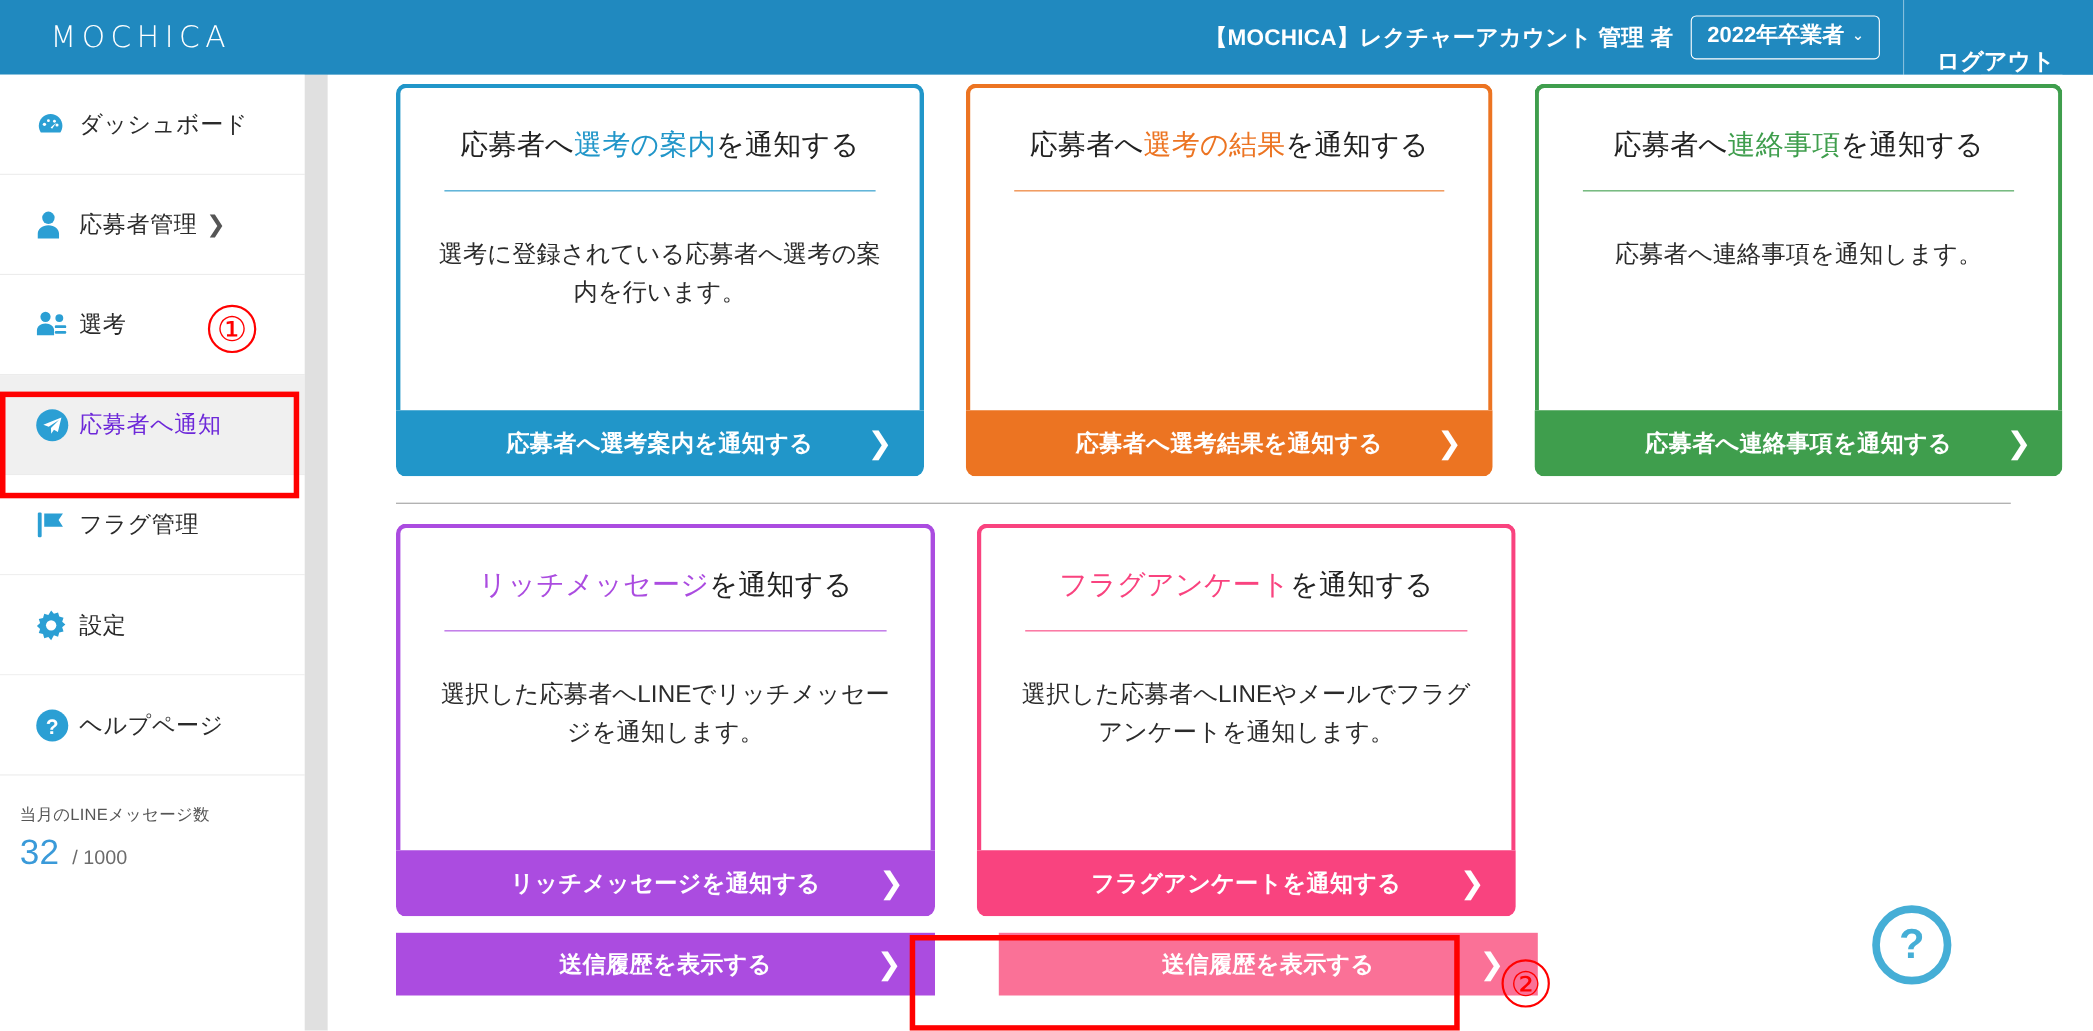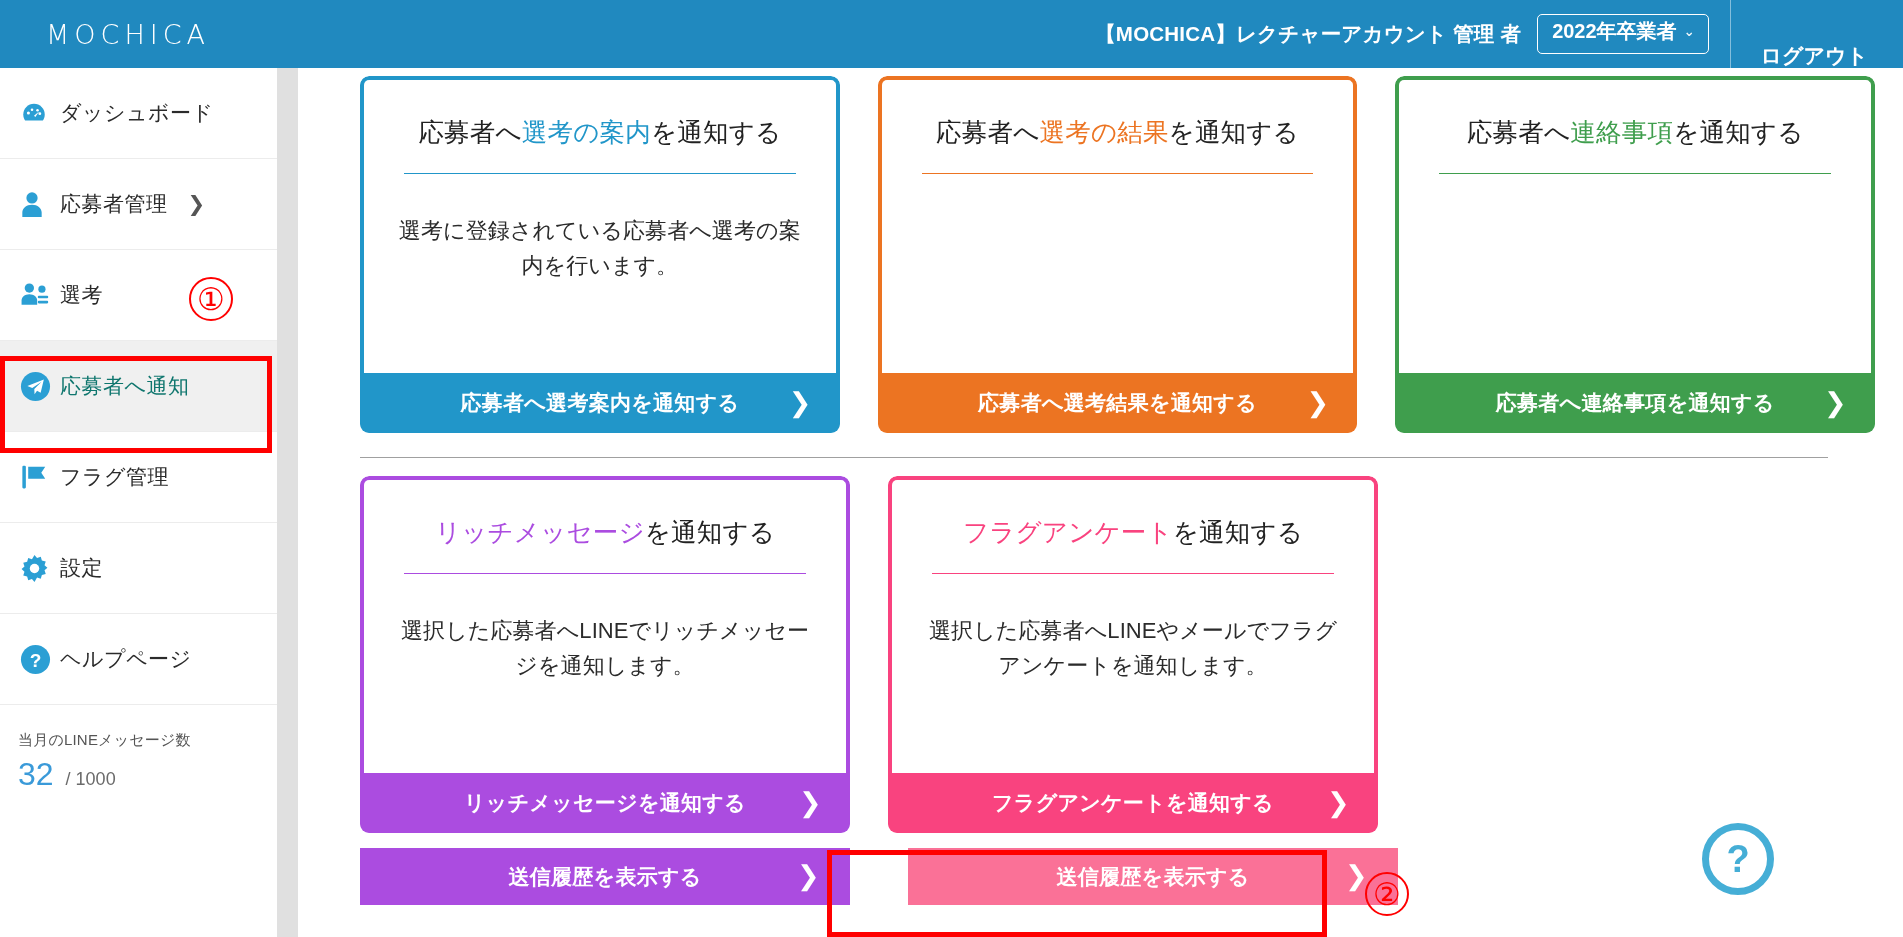--- a/index.html
+++ b/index.html
@@ -71,39 +71,39 @@
   .sidebar {
     position: absolute; top: 68px; left: 0;
     width: 277px; height: 869px;
     background: #ffffff;
     border-right: 0;
   }
   .nav-item {
     position: relative;
     height: 91px;
     display: flex; align-items: center;
-    padding-left: 20px;
+    padding-left: 32px;
     border-bottom: 1px solid #ececec;
     cursor: pointer;
     background: #ffffff;
   }
   .nav-item.active { background: #f0f0f0; }
   .nav-ico {
     width: 40px; min-width: 40px;
     display: flex; align-items: center; justify-content: flex-start;
     color: #2b9fd4;
   }
   .nav-ico svg { display: block; }
   .nav-label {
     font-size: 21px;
     color: #2b2b2b;
     letter-spacing: .5px;
     white-space: nowrap;
   }
-  .nav-item.active .nav-label { color: #0f766e; }
+  .nav-item.active .nav-label { color: #6d28d9; }
   .nav-chevron {
     position: absolute; right: 72px;
     font-size: 21px; color: #555; font-weight: 400;
   }
 
   .line-count {
     padding: 26px 0 0 18px;
   }
   .line-count .lbl {
     font-size: 15px; color: #555; letter-spacing: .2px;
@@ -408,20 +408,21 @@
           <span class="chev">❯</span>
         </div>
       </div>
 
       <div class="card" style="--accent:#3f9e4d">
         <div class="card-body">
           <div class="card-title">
             <span>応募者へ</span><span class="hl">連絡事項</span><span>を通知する</span>
           </div>
           <hr class="card-hr">
+          <div class="card-desc">応募者へ連絡事項を通知します。</div>
         </div>
         <div class="card-cta">
           <span>応募者へ連絡事項を通知する</span>
           <span class="chev">❯</span>
         </div>
       </div>
 
     </div>
 
     <hr class="row-divider">

